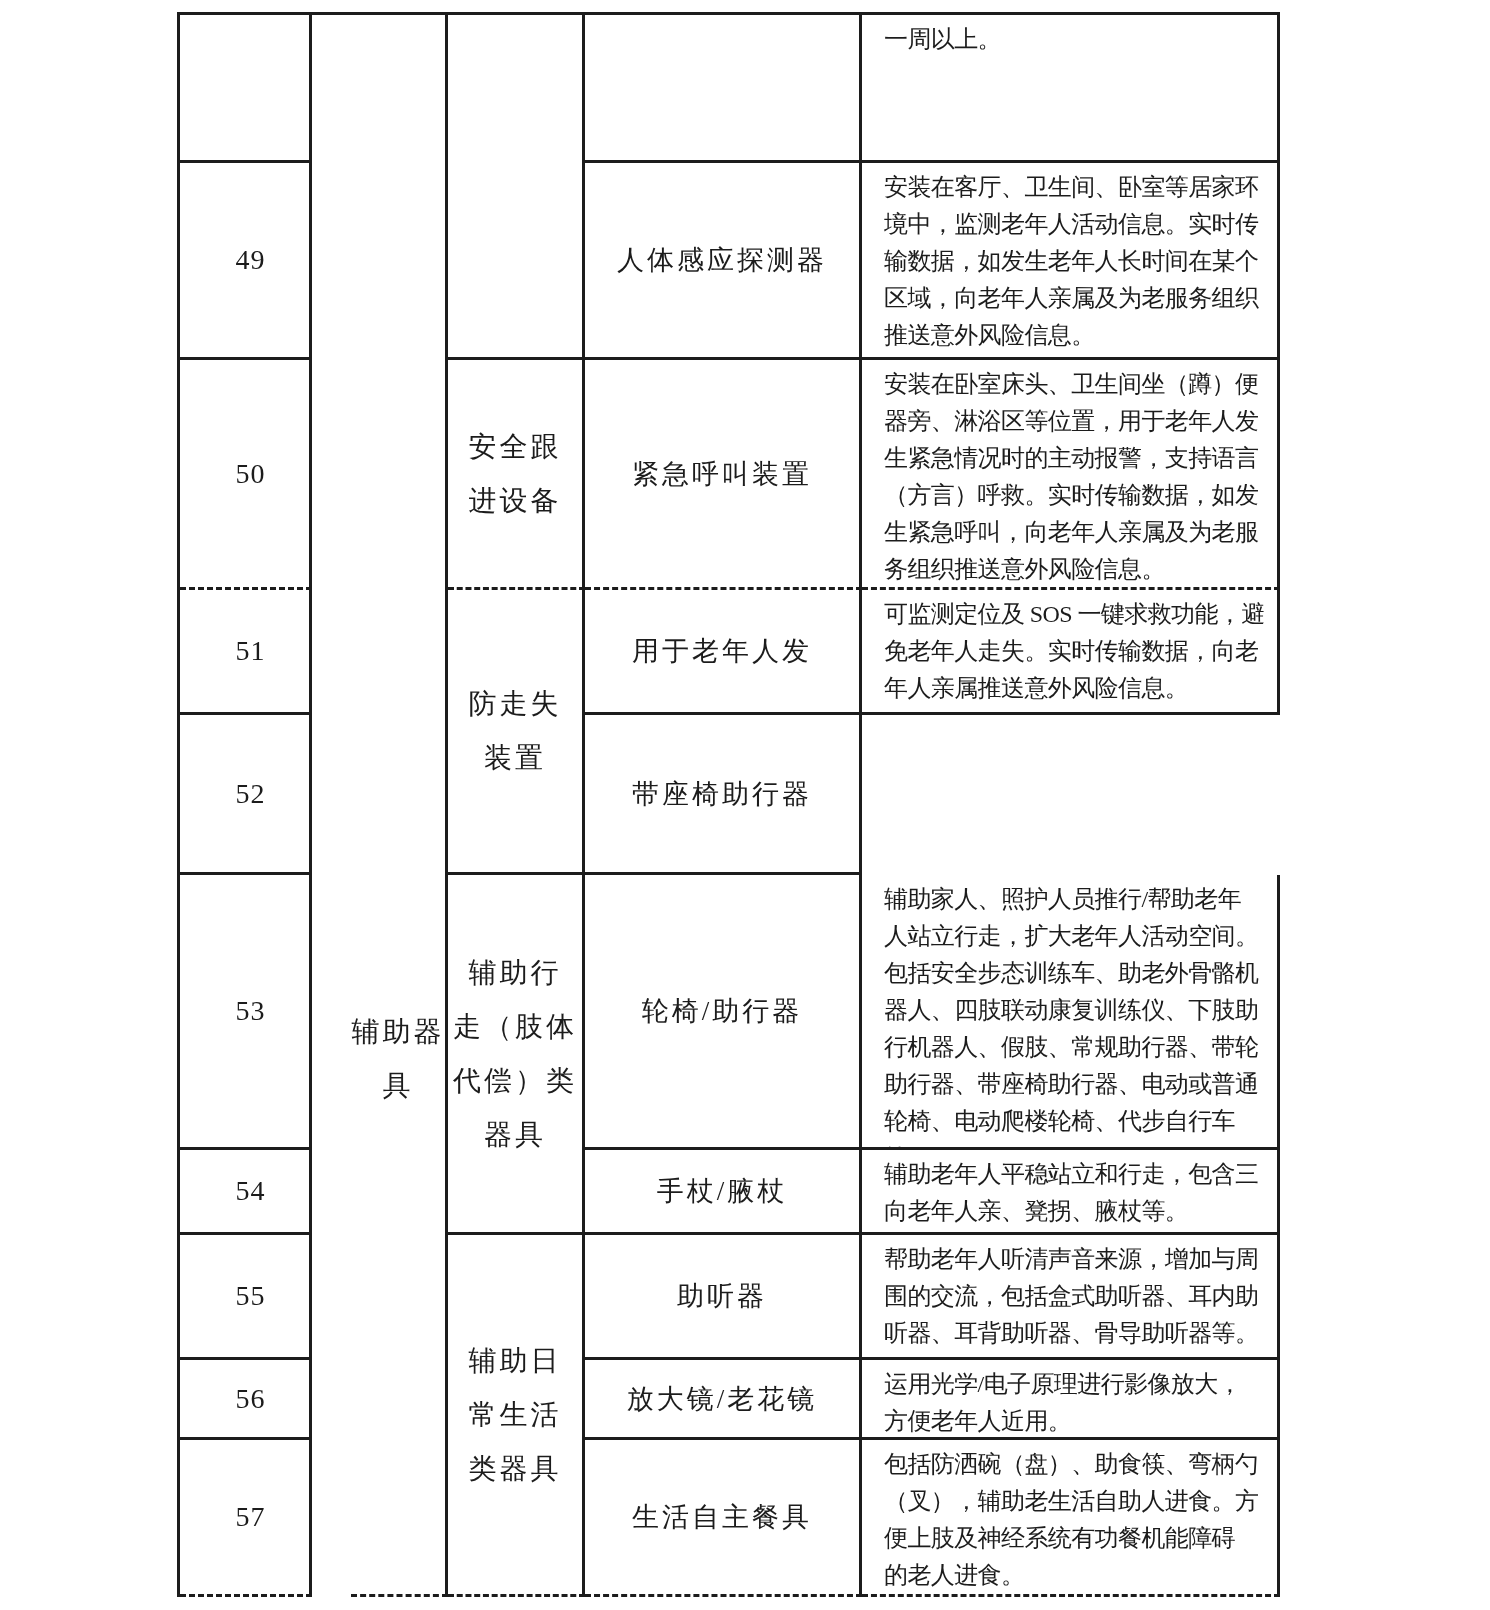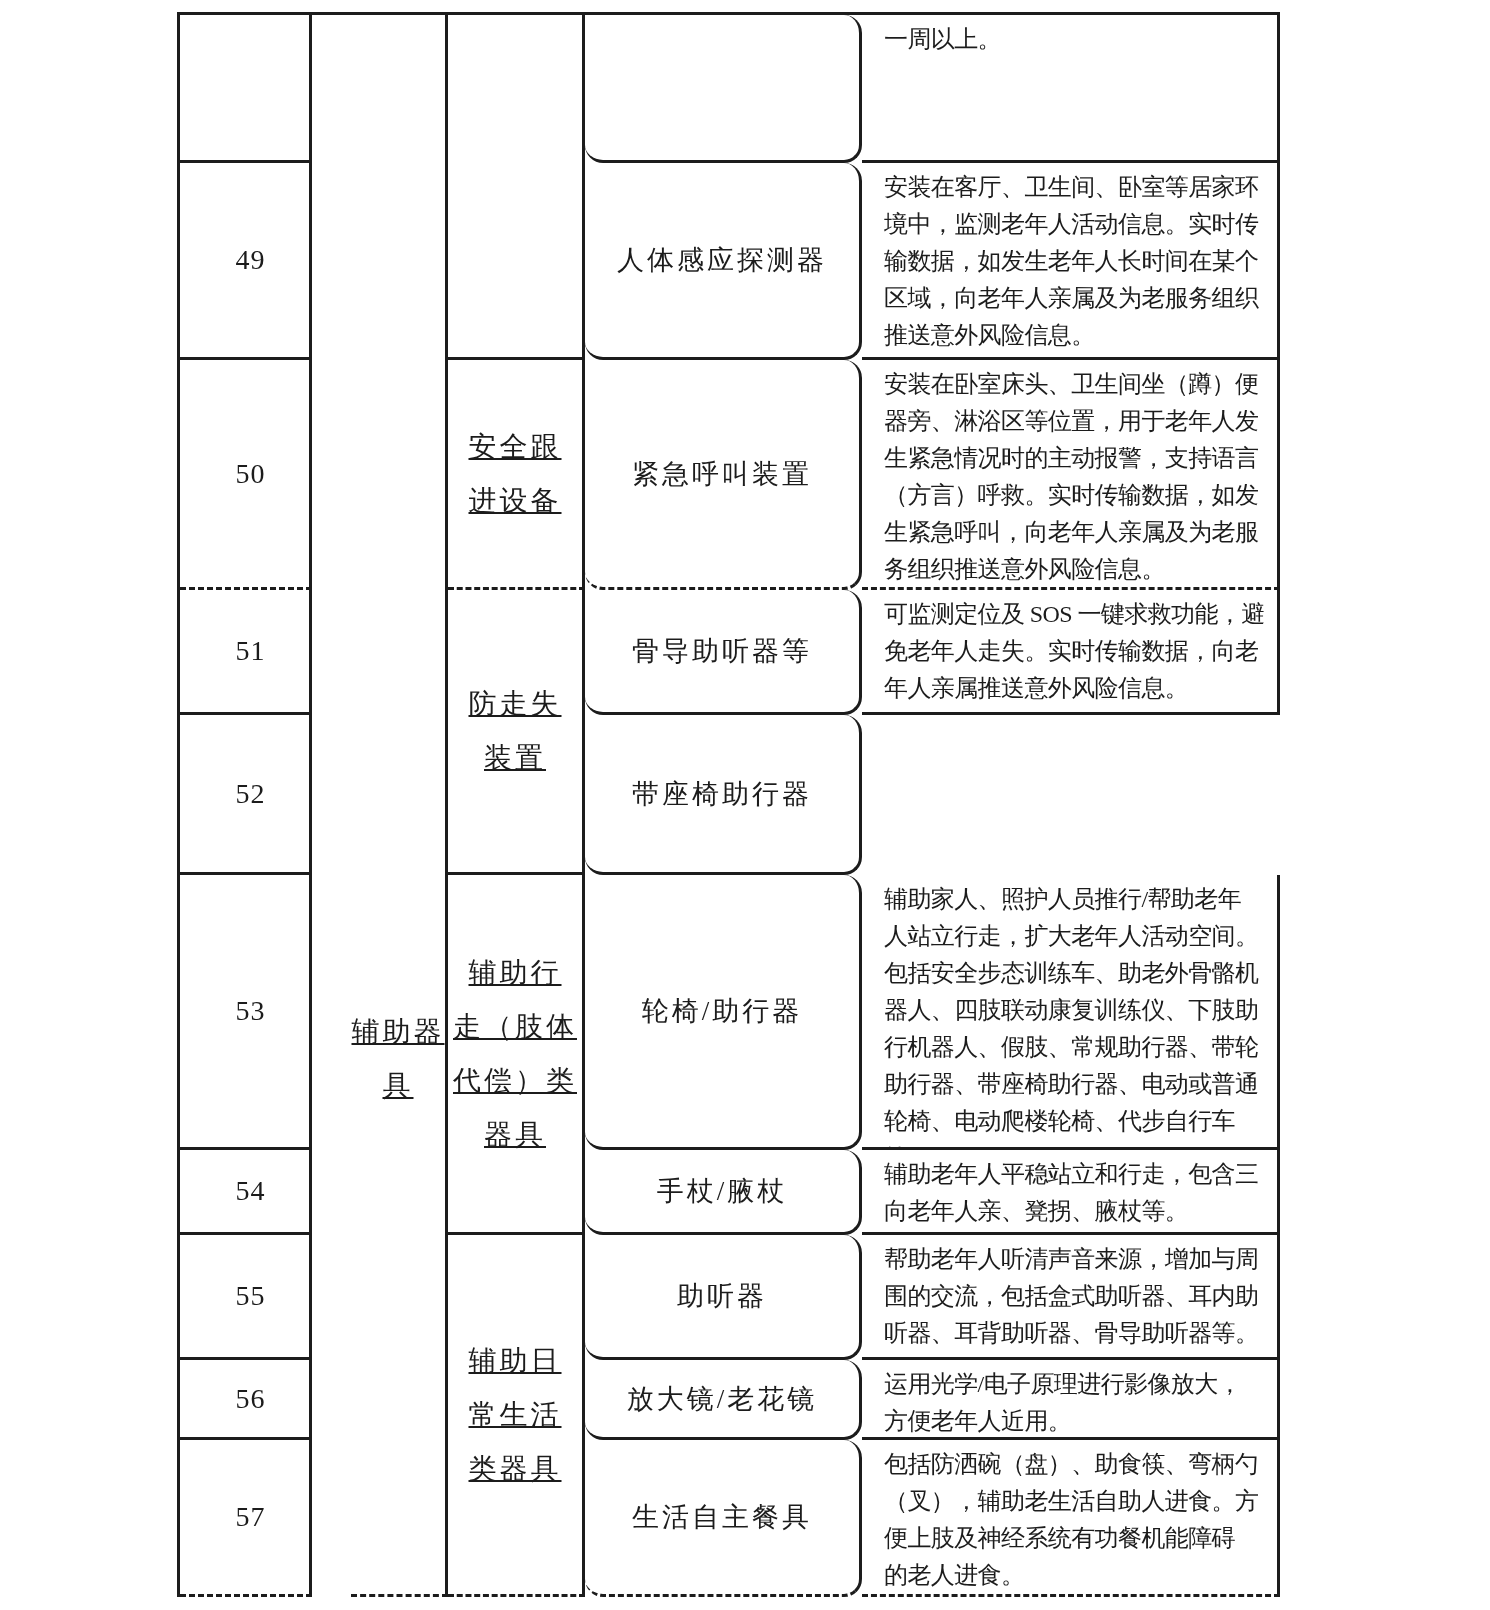--- a/index.html
+++ b/index.html
@@ -36,37 +36,35 @@
 
   .cat, .sub {
     display: flex;
     align-items: center;
     justify-content: center;
     text-align: center;
     white-space: pre-line;
     font-size: 28px;
     line-height: 54px;
     letter-spacing: 3px;
-    text-decoration: underline;
   }
 
   .cat {
     align-items: flex-start;
     padding-top: 990px;
     margin-left: 39px;
   }
 
   .item {
     display: flex;
     align-items: center;
     justify-content: center;
     font-size: 27px;
     letter-spacing: 3px;
     white-space: nowrap;
-    border-radius: 18px;
   }
 
   .desc {
     font-size: 24px;
     line-height: 37px;
     letter-spacing: -0.6px;
     white-space: pre-line;
     text-align: left;
     padding: 6px 2px 0 22px;
   }
@@ -99,21 +97,21 @@
 走（肢体
 代偿）类
 器具</div>
   <div class="cell sub dash-b" style="grid-column:3;grid-row:8/11">辅助日
 常生活
 类器具</div>
 
   <div class="cell item" style="grid-column:4;grid-row:1"></div>
   <div class="cell item" style="grid-column:4;grid-row:2">人体感应探测器</div>
   <div class="cell item dash-b" style="grid-column:4;grid-row:3">紧急呼叫装置</div>
-  <div class="cell item" style="grid-column:4;grid-row:4">骨导助听器等</div>
+  <div class="cell item" style="grid-column:4;grid-row:4">用于老年人发</div>
   <div class="cell item" style="grid-column:4;grid-row:5">带座椅助行器</div>
   <div class="cell item" style="grid-column:4;grid-row:6">轮椅/助行器</div>
   <div class="cell item" style="grid-column:4;grid-row:7">手杖/腋杖</div>
   <div class="cell item" style="grid-column:4;grid-row:8">助听器</div>
   <div class="cell item" style="grid-column:4;grid-row:9">放大镜/老花镜</div>
   <div class="cell item dash-b" style="grid-column:4;grid-row:10">生活自主餐具</div>
 
   <div class="cell desc" style="grid-column:5;grid-row:1">一周以上。</div>
   <div class="cell desc" style="grid-column:5;grid-row:2">安装在客厅、卫生间、卧室等居家环
 境中，监测老年人活动信息。实时传

